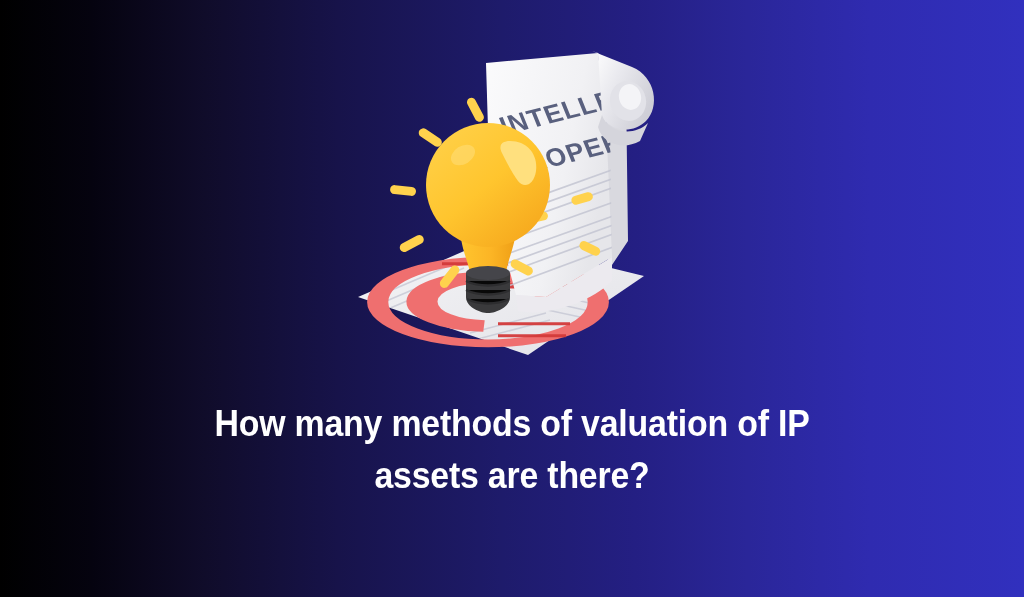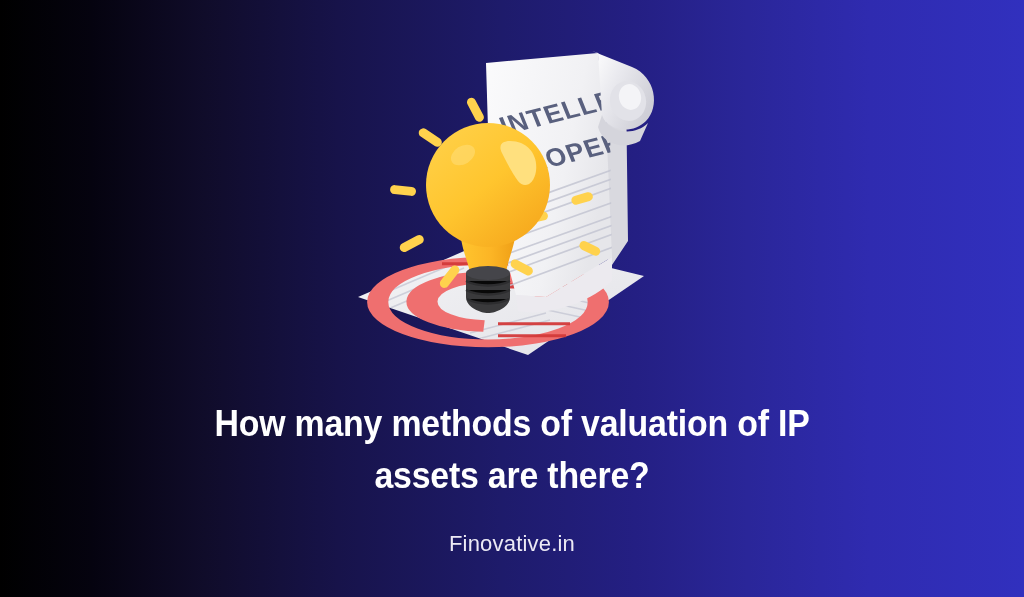--- a/index.html
+++ b/index.html
@@ -230,15 +230,14 @@
       </g>
 
     </svg>
   </div>
 
   <div id="headline">
     <span class="hl-line">How many methods of valuation of IP</span>
     <span class="hl-line">assets are there?</span>
   </div>
 
-  <div id="footer-brand">Finovative.in</div>
 
 </div>
 
 </body></html>

